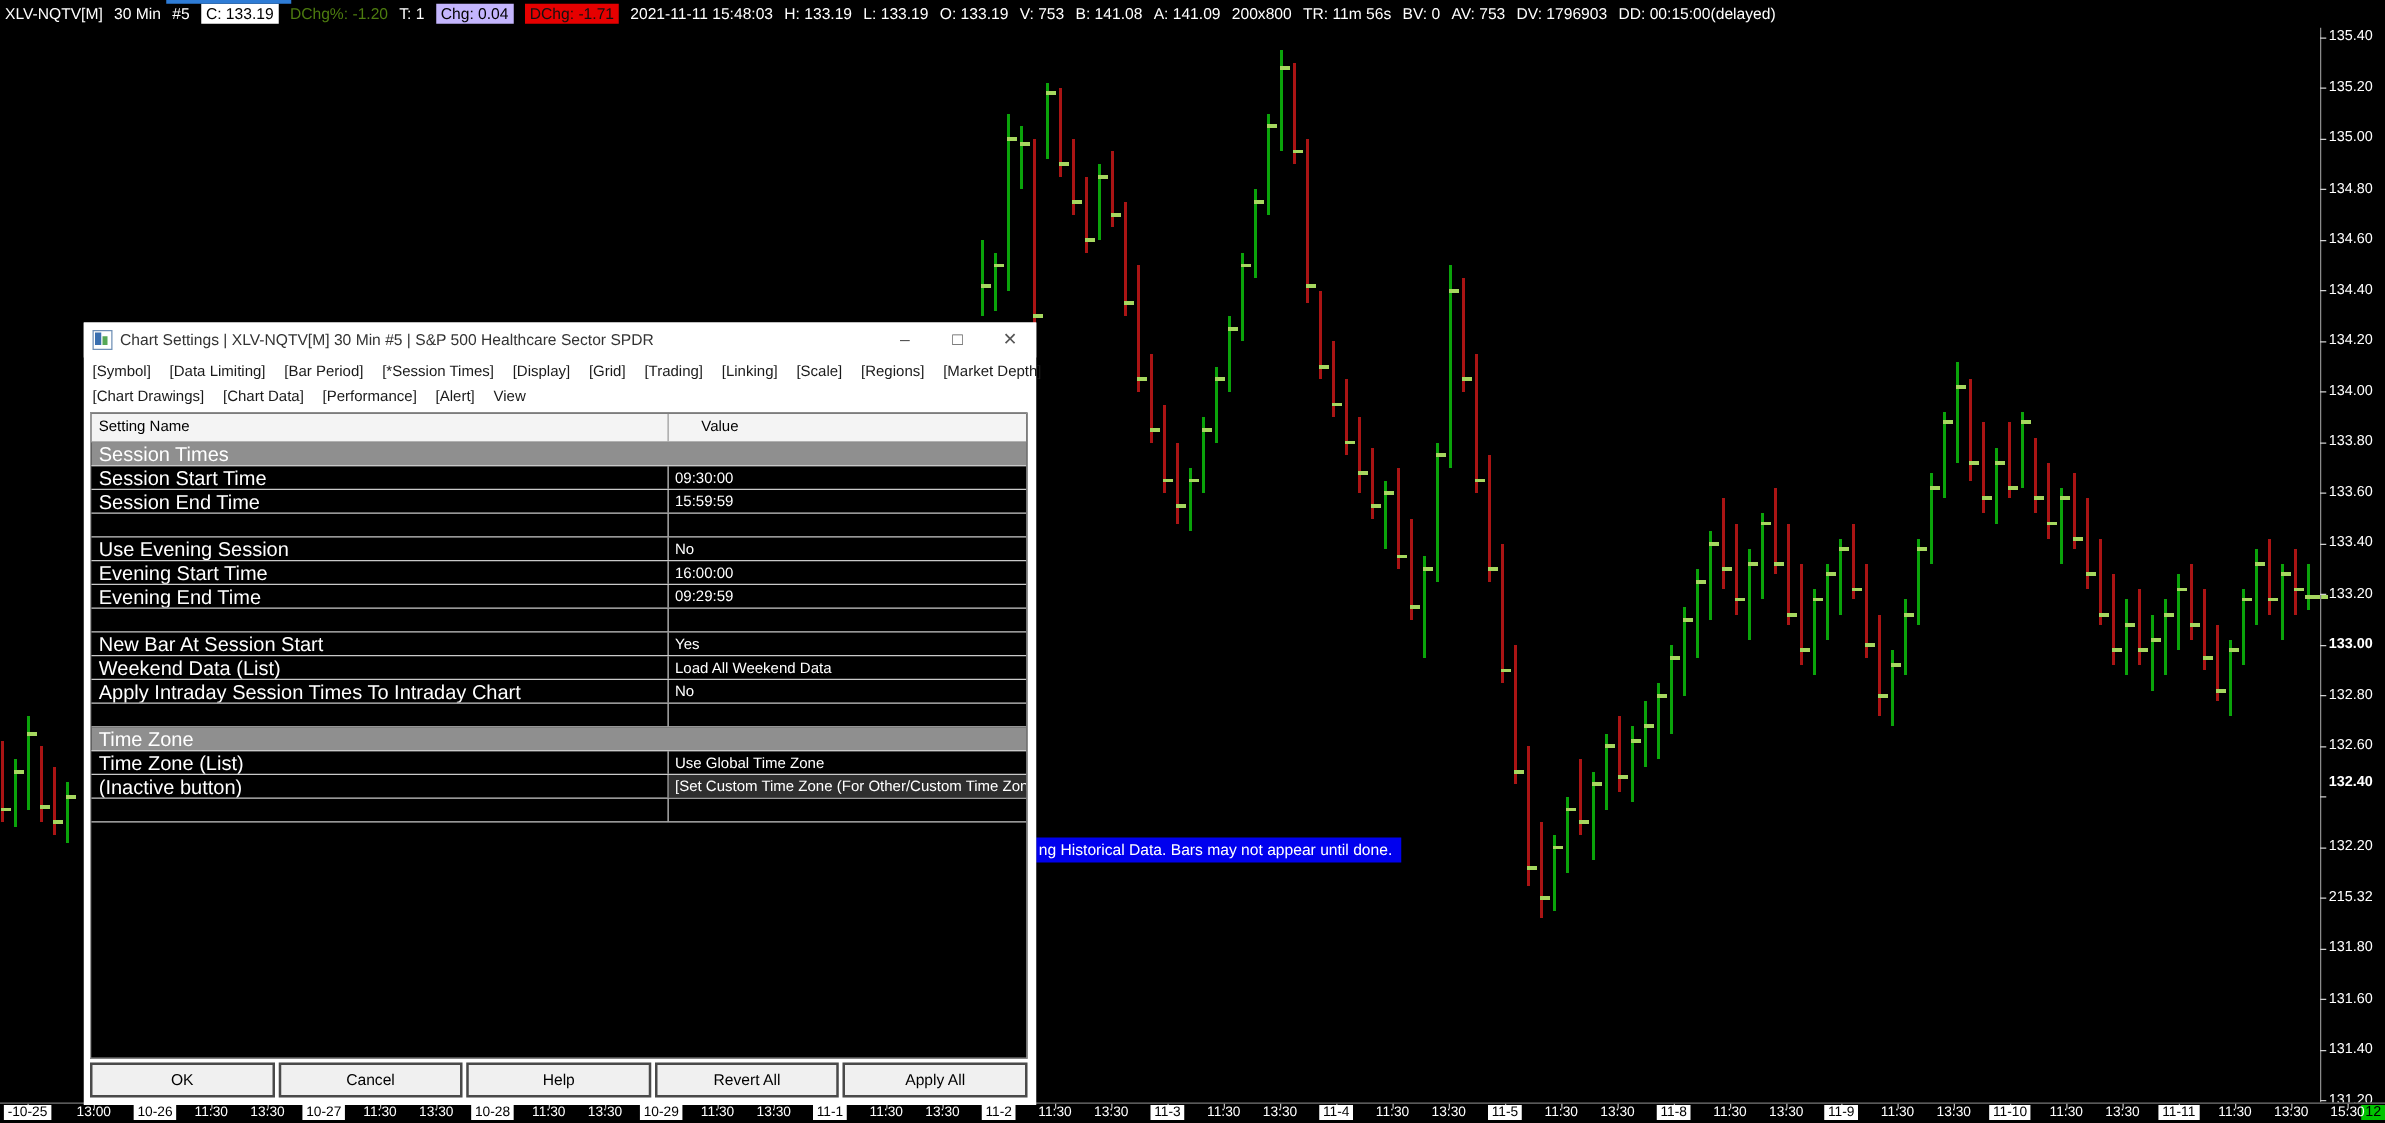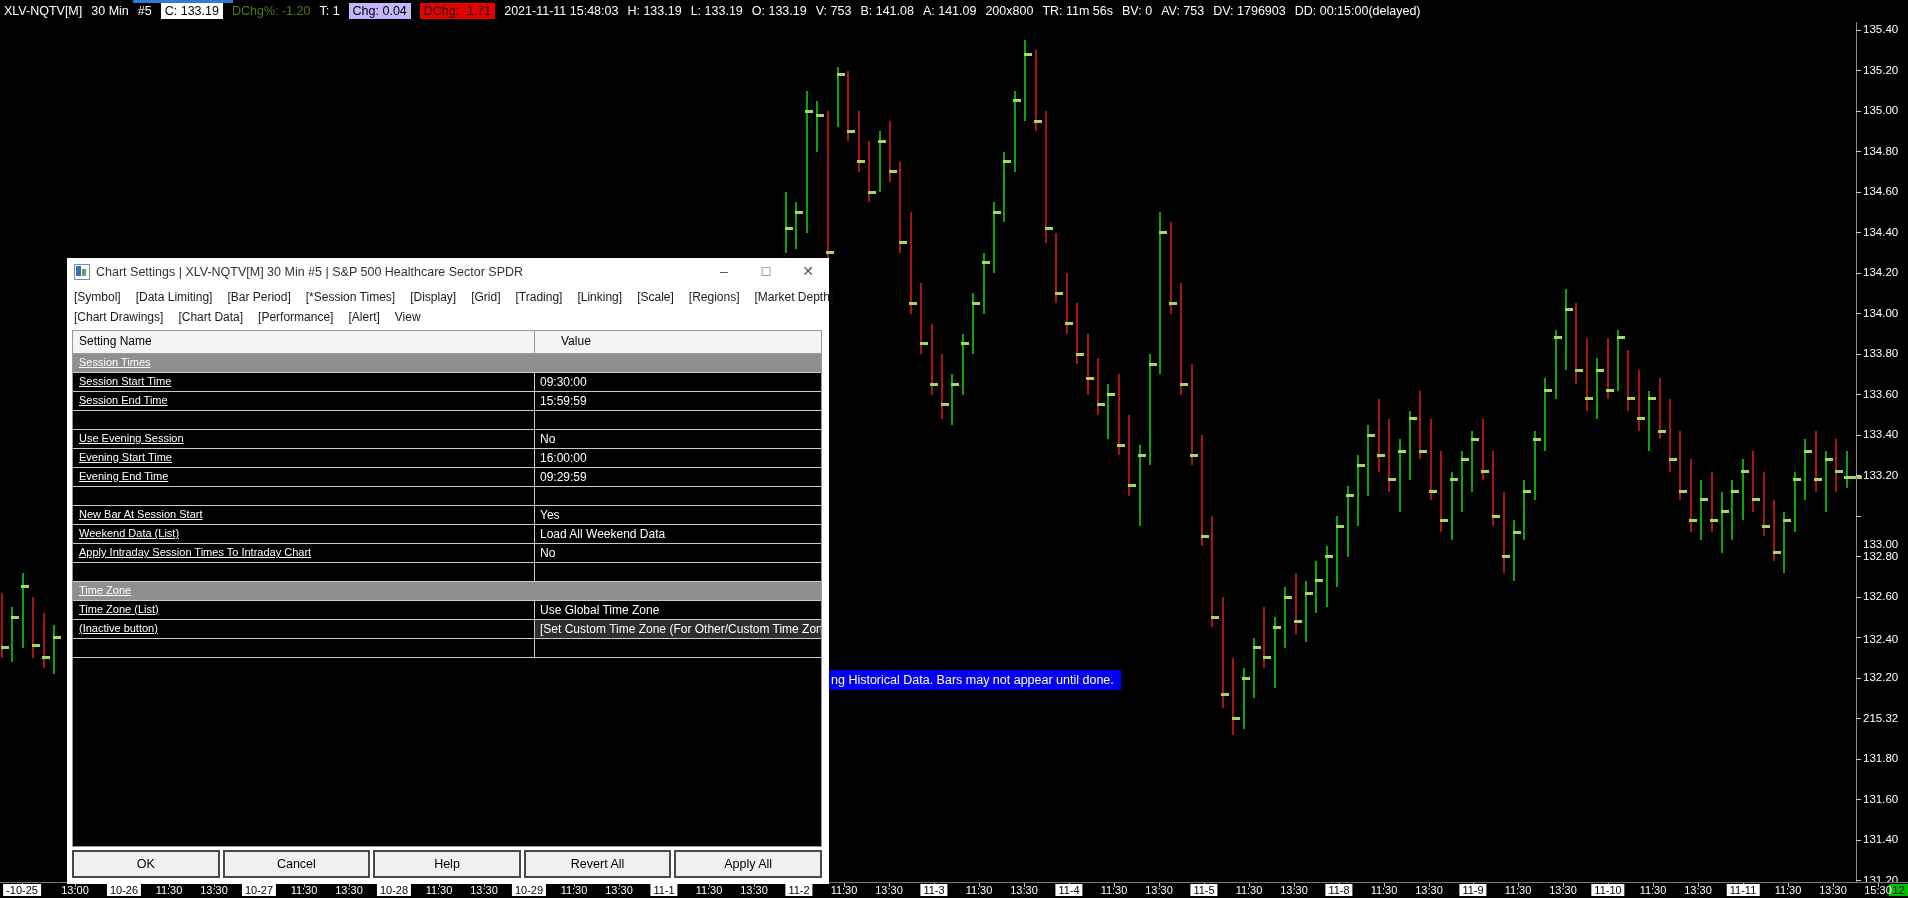--- a/index.html
+++ b/index.html
@@ -48,22 +48,22 @@
   .dlg-menu{position:absolute;left:7px;right:4px;display:flex;gap:15px;font-size:12px;color:#1a1a1a;
             white-space:nowrap;}
   #menu-row-1{top:32px;} #menu-row-2{top:52px;}
   
   #settings-table{position:absolute;left:5px;top:72px;width:750px;height:517px;background:#000;
                   border:1px solid #9a9a9a;box-sizing:border-box;overflow:hidden;}
   #tbl-header{display:flex;height:22px;background:#f4f4f4;color:#000;border-bottom:1px solid #9a9a9a;gap:21px;}
   #tbl-header .c1{width:462px;padding:3px 0 0 6px;box-sizing:border-box;border-right:1px solid #9a9a9a;}
   #tbl-header .c2{flex:1;padding:3px 0 0 5px;}
   .t-row{display:flex;height:19px;border-bottom:1px solid #c9c9c9;box-sizing:border-box;}
-  .t-row .c1{width:462px;color:#fff;font-size:11px;padding:2px 0 0 6px;box-sizing:border-box;
-             border-right:1px solid #c9c9c9;overflow:hidden;white-space:nowrap;text-decoration:underline;}
+  .t-row .c1{width:462px;color:#fff;font-size:16px;padding:2px 0 0 6px;box-sizing:border-box;
+             border-right:1px solid #c9c9c9;overflow:hidden;white-space:nowrap;}
   .t-row .c2{flex:1;color:#fff;font-size:12px;padding:2px 0 0 5px;overflow:hidden;white-space:nowrap;}
   .t-section{background:#8f8f8f;}
   .t-section .c1{border-right:none;color:#fff;}
   .val-green{color:#00d200;}
   .val-gray{color:#b9b9b9;background:#2e2e2e;}
   
   #dlg-buttons{position:absolute;left:5px;top:592px;width:750px;height:28px;display:flex;gap:3px;}
   .dlg-btn{flex:1;background:#f0f0f0;border:2px solid #4a4a4a;color:#000;font-size:12.5px;
            display:flex;align-items:center;justify-content:center;box-sizing:border-box;}
 </style>
@@ -314,27 +314,27 @@
       <div class="pa-label" style="top: 306.5px;">134.00</div>
       <div class="pa-tick" style="top: 353.5px;"></div>
       <div class="pa-label" style="top: 347px;">133.80</div>
       <div class="pa-tick" style="top: 394px;"></div>
       <div class="pa-label" style="top: 387.5px;">133.60</div>
       <div class="pa-tick" style="top: 434.5px;"></div>
       <div class="pa-label" style="top: 428px;">133.40</div>
       <div class="pa-tick" style="top: 475px;"></div>
       <div class="pa-label" style="top: 468.5px;">133.20</div>
       <div class="pa-tick" style="top: 515.5px;"></div>
-      <div class="pa-label" style="top: 538px;">133.00</div>
+      <div class="pa-label" style="top: 509px; font-weight: bold;">133.00</div>
       <div class="pa-tick" style="top: 556px;"></div>
       <div class="pa-label" style="top: 549.5px;">132.80</div>
       <div class="pa-tick" style="top: 596.5px;"></div>
       <div class="pa-label" style="top: 590px;">132.60</div>
       <div class="pa-tick" style="top: 637px;"></div>
-      <div class="pa-label" style="top: 633px;">132.40</div>
+      <div class="pa-label" style="top: 620px; font-weight: bold;">132.40</div>
       <div class="pa-tick" style="top: 677.5px;"></div>
       <div class="pa-label" style="top: 671px;">132.20</div>
       <div class="pa-tick" style="top: 718px;"></div>
       <div class="pa-label" style="top: 711.5px;">215.32</div>
       <div class="pa-tick" style="top: 758.5px;"></div>
       <div class="pa-label" style="top: 752px;">131.80</div>
       <div class="pa-tick" style="top: 799px;"></div>
       <div class="pa-label" style="top: 792.5px;">131.60</div>
       <div class="pa-tick" style="top: 839.5px;"></div>
       <div class="pa-label" style="top: 833px;">131.40</div>

